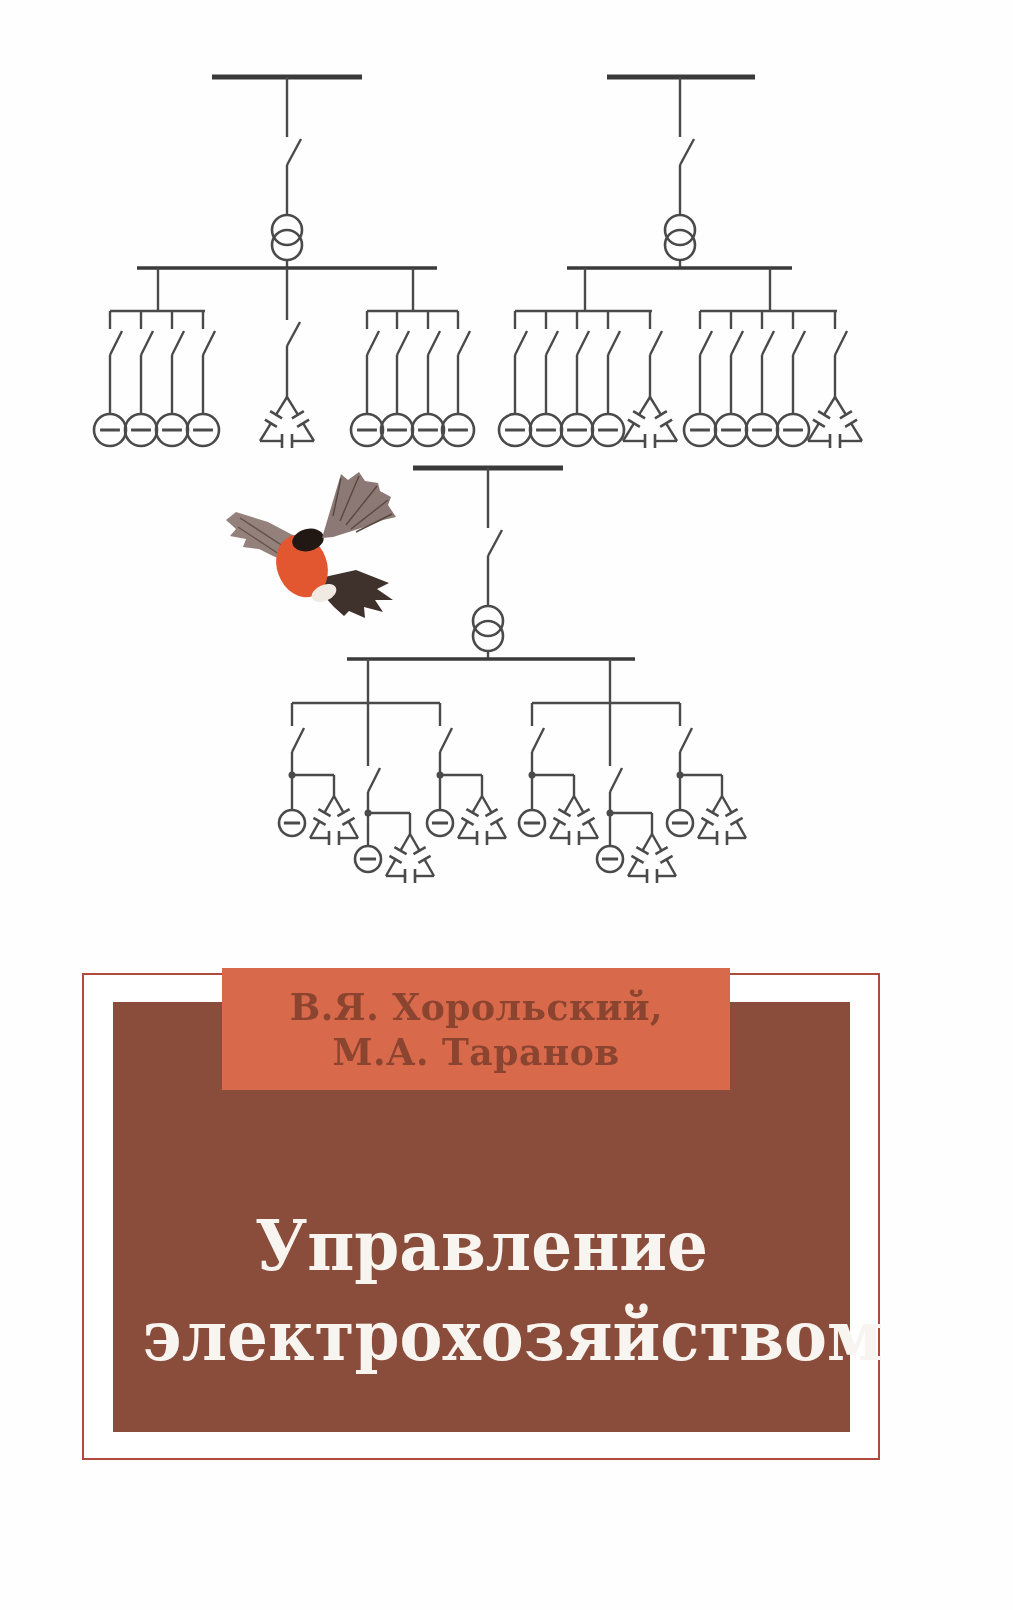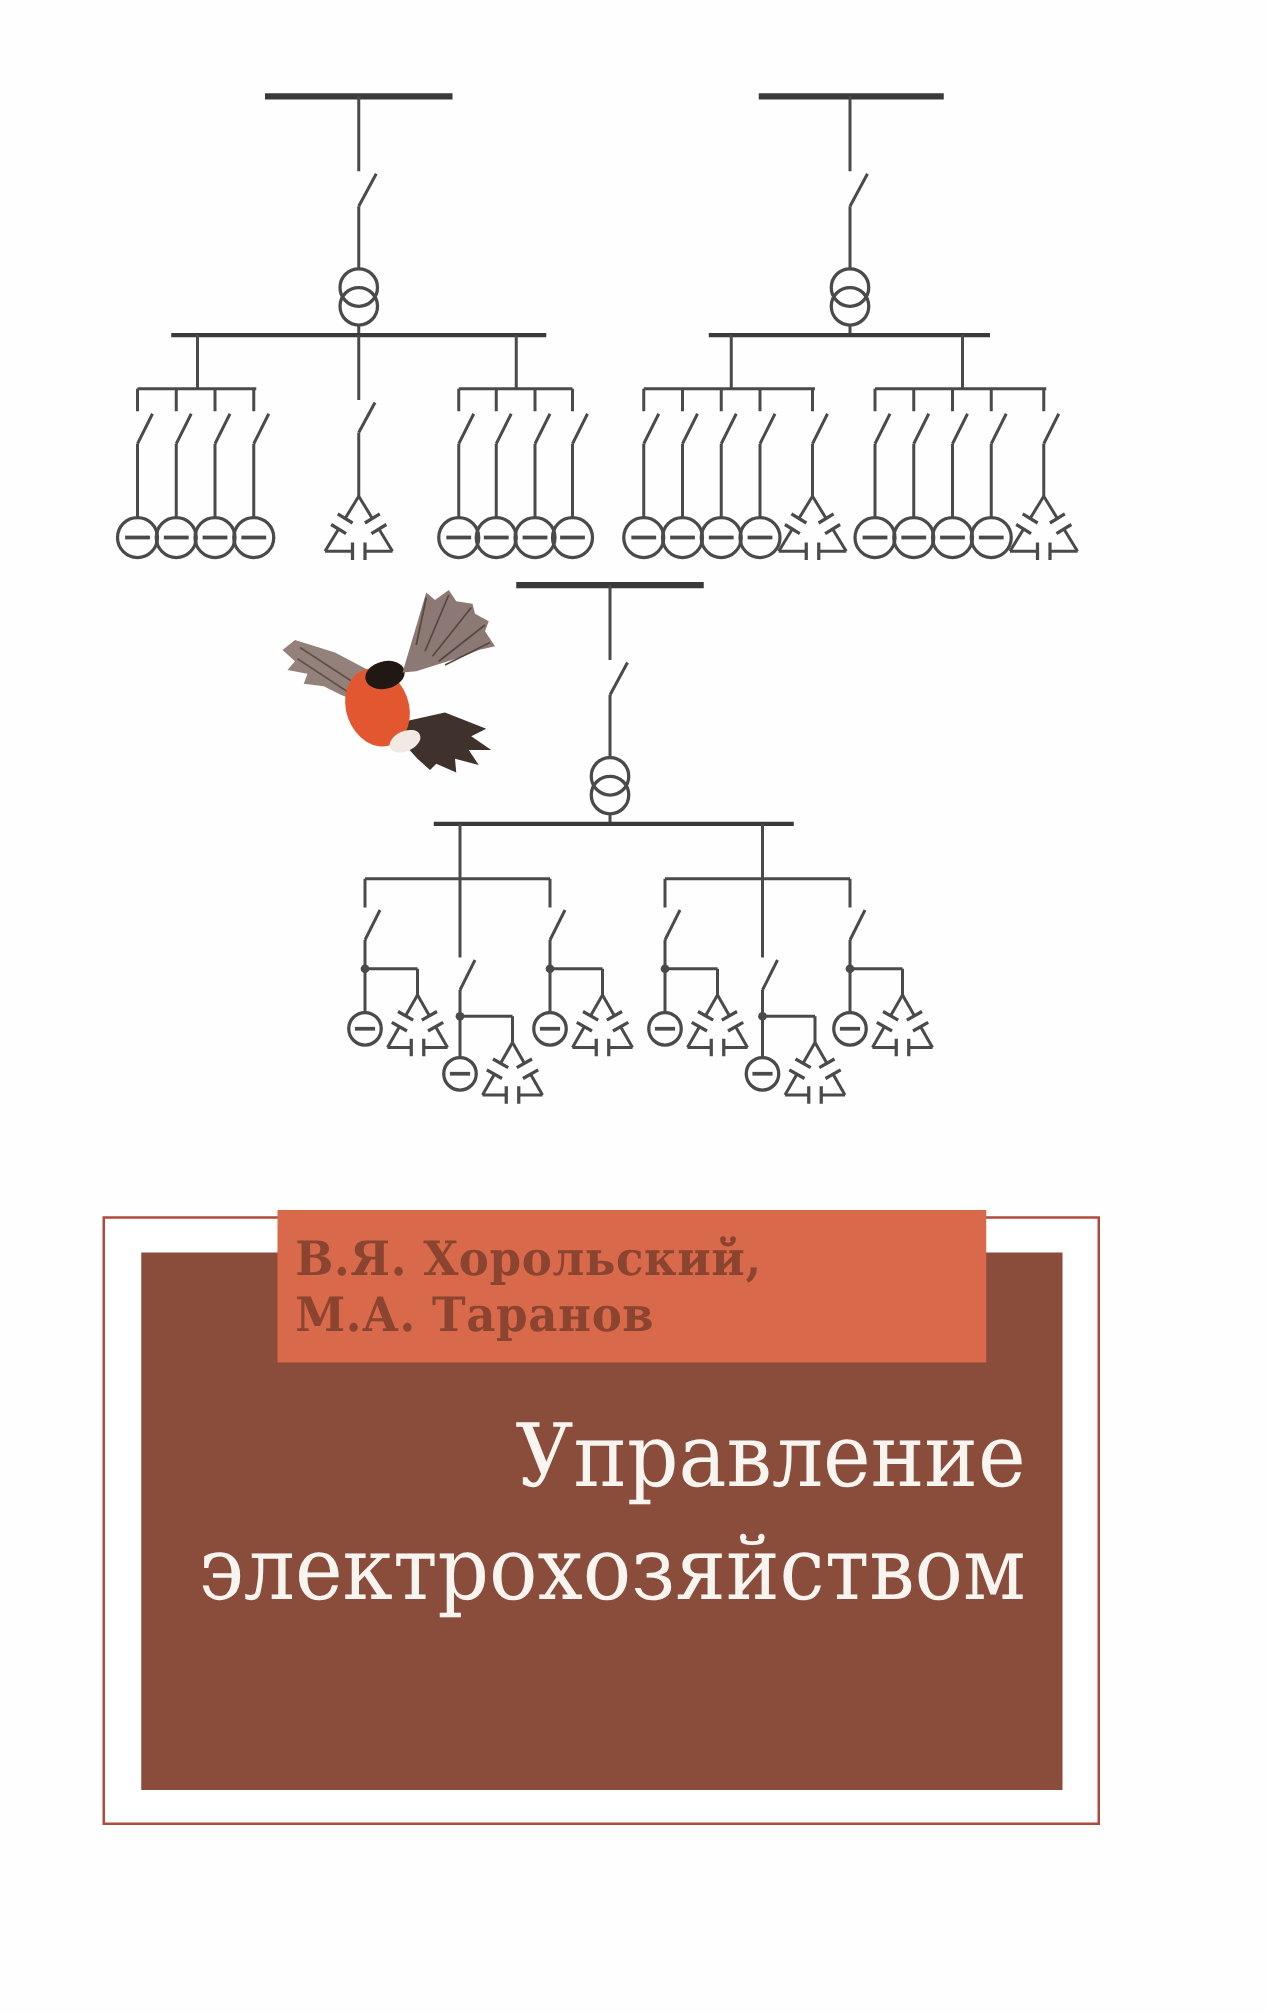--- a/index.html
+++ b/index.html
@@ -14,32 +14,32 @@
   .schematic-svg{position:absolute;left:0;top:0;}
   .cover-frame{
     position:absolute;left:82px;top:973px;width:794px;height:483px;
     border:2px solid var(--frame);background:#ffffff;
   }
   .title-panel{
     position:absolute;left:113px;top:1002px;width:737px;height:430px;
     background:var(--panel);
   }
   .authors-band{
-    position:absolute;left:222px;top:968px;width:567px;height:122px;
+    position:absolute;left:222px;top:968px;width:508px;height:122px;
     background:var(--band);
-    display:flex;flex-direction:column;justify-content:center;
+    display:flex;flex-direction:column;justify-content:center;align-items:center;
   }
   .author-line{
     font-weight:bold;font-size:38px;line-height:45px;color:var(--authorText);
     transform:scaleX(0.95);transform-origin:center;white-space:nowrap;
     letter-spacing:0.5px;
   }
   .book-title{
-    position:absolute;left:113px;top:1120px;width:737px;text-align:right;
-    color:var(--titleText);font-weight:normal;font-size:70px;line-height:90px;
+    position:absolute;left:113px;top:1201px;width:737px;text-align:center;
+    color:var(--titleText);font-weight:bold;font-size:70px;line-height:90px;
   }
   .title-line{
     transform:scaleX(0.92);transform-origin:center;white-space:nowrap;
   }
 </style>
 </head>
 <body>
 
 <svg id="schematic" class="schematic-svg" width="1013" height="960" viewBox="0 0 1013 960">
   <g id="stations">

